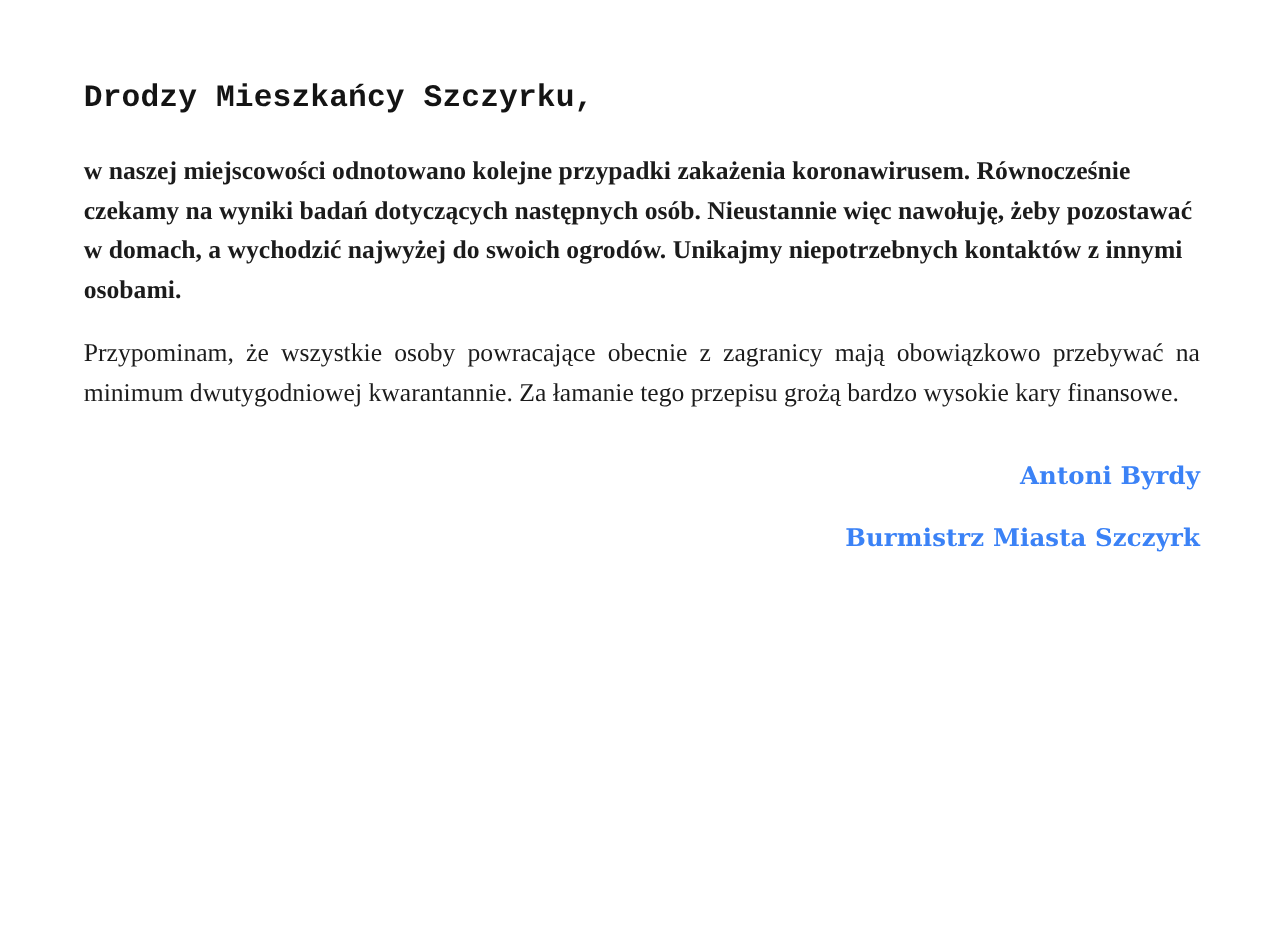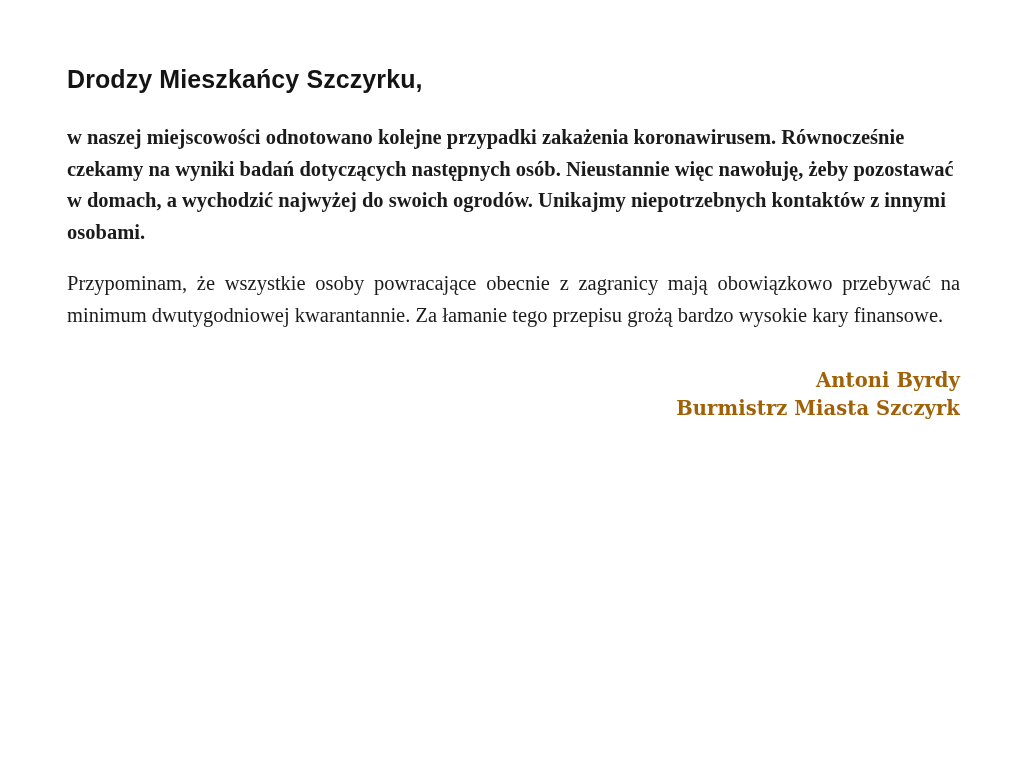--- a/index.html
+++ b/index.html
@@ -17,21 +17,21 @@
 
   .page {
     position: relative;
     width: 1024px;
     height: 760px;
     box-sizing: border-box;
     padding: 62px 64px 0 67px;
   }
 
   .letter-heading {
-    font-family: Liberation Sans, sans-serif;
+    font-family: Liberation Mono, monospace;
     font-size: 25px;
     font-weight: 700;
     line-height: 34px;
     letter-spacing: 0.1px;
     color: #141414;
     margin: 0 0 26px 0;
     text-align: left;
   }
 
   .body-block {
@@ -62,26 +62,27 @@
     width: 893px;
     margin-top: 36px;
     text-align: right;
   }
 
   .sig-line {
     font-family: "DejaVu Serif", "Liberation Serif", serif;
     font-size: 19.5px;
     font-weight: 700;
     line-height: 28px;
-    color: #a16207;
+    color: #3b82f6;
     letter-spacing: 0.1px;
     margin: 0;
   }
 
   .sig-line.sig-role {
+    margin-top: 22px;
   }
 </style>
 </head>
 <body>
 
 <div class="page">
 
   <h1 class="letter-heading">Drodzy Mieszkańcy Szczyrku,</h1>
 
   <div class="body-block">

